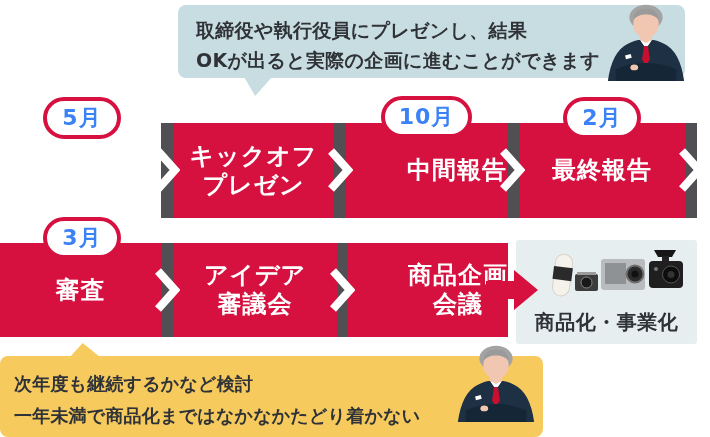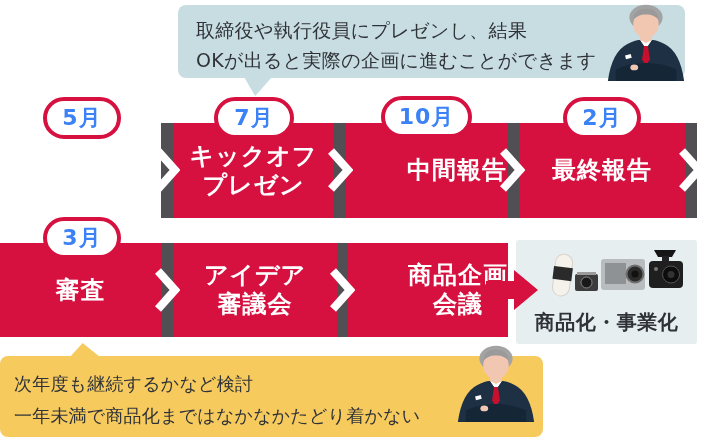--- a/index.html
+++ b/index.html
@@ -1,20 +1,20 @@
 <!DOCTYPE html>
 <html><head>
 <meta charset="utf-8">
 <style>
   html,body{margin:0;padding:0;background:#fff;}
   .canvas{position:relative;width:710px;height:437px;background:#ffffff;overflow:hidden;
           font-family:"DejaVu Sans","Liberation Sans",sans-serif;}
 
   
-  .callout{position:absolute;font-weight:normal;color:#2f3337;}
+  .callout{position:absolute;font-weight:bold;color:#2f3337;}
   .callout-top{left:178px;top:5px;width:507px;height:73px;background:#c8dde2;border-radius:8px;}
   .callout-top .lines{padding:10px 0 0 18px;font-size:19px;line-height:30px;letter-spacing:.3px;}
   .tail-down{position:absolute;left:66px;top:72px;width:28px;height:19px;background:#c8dde2;
              clip-path:polygon(0 0,100% 0,40% 100%);}
   .callout-bottom{left:0;top:356px;width:543px;height:81px;background:#f7ca5e;border-radius:8px;}
   .callout-bottom .lines{padding:12px 0 0 14px;font-size:18px;line-height:32px;letter-spacing:.2px;}
   .tail-up{position:absolute;left:70px;top:-13px;width:30px;height:14px;background:#f7ca5e;
            clip-path:polygon(0 100%,100% 100%,42% 0);}
 
   
@@ -119,23 +119,20 @@
     </svg>
   <svg class="chevron ch-r1 chx3" viewBox="0 0 26 48">
       <path d="M4,5 L21,24 L4,43" fill="none" stroke="#fff" stroke-width="8"></path>
     </svg>
   <svg class="chevron ch-r1 chx4" viewBox="0 0 26 48">
       <path d="M4,5 L21,24 L4,43" fill="none" stroke="#fff" stroke-width="8"></path>
     </svg>
 
   <div class="badge badge-may">
       <span>5月</span>
-    </div>
-  <div class="badge badge-jul">
-      <span>7月</span>
     </div>
   <div class="badge badge-oct">
       <span>10月</span>
     </div>
   <div class="badge badge-feb">
       <span>2月</span>
     </div>
 
   <div class="gapstrip g-r2 hx1"></div>
   <div class="gapstrip g-r2 hx2"></div>

